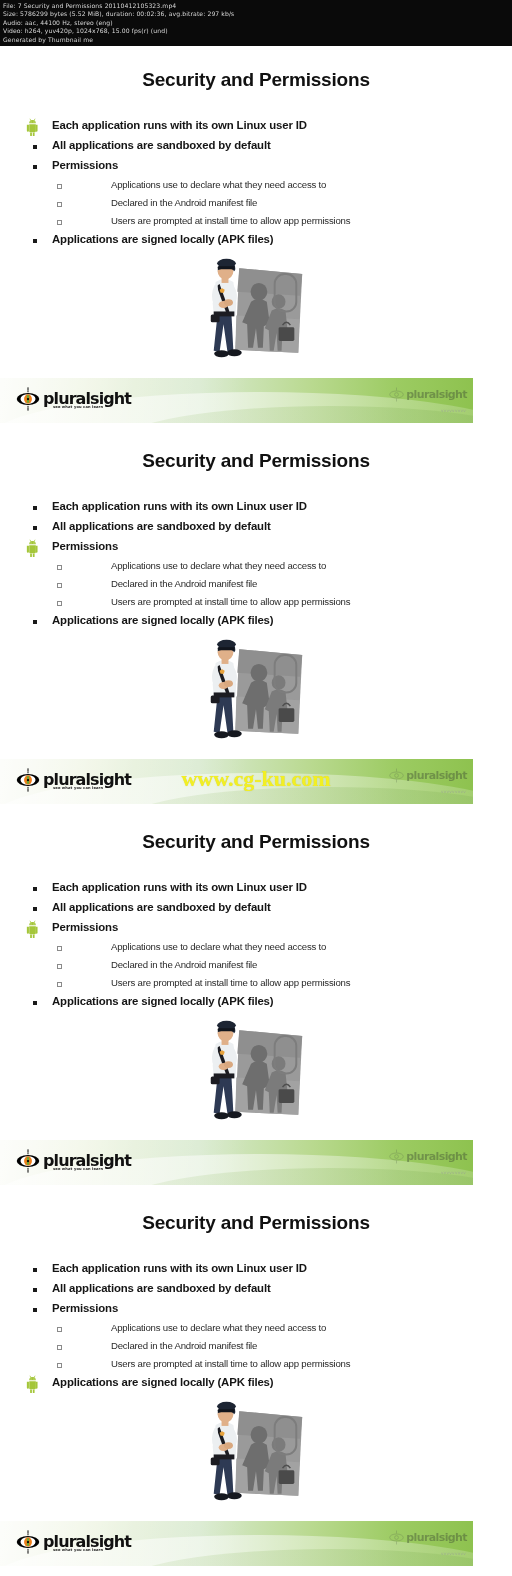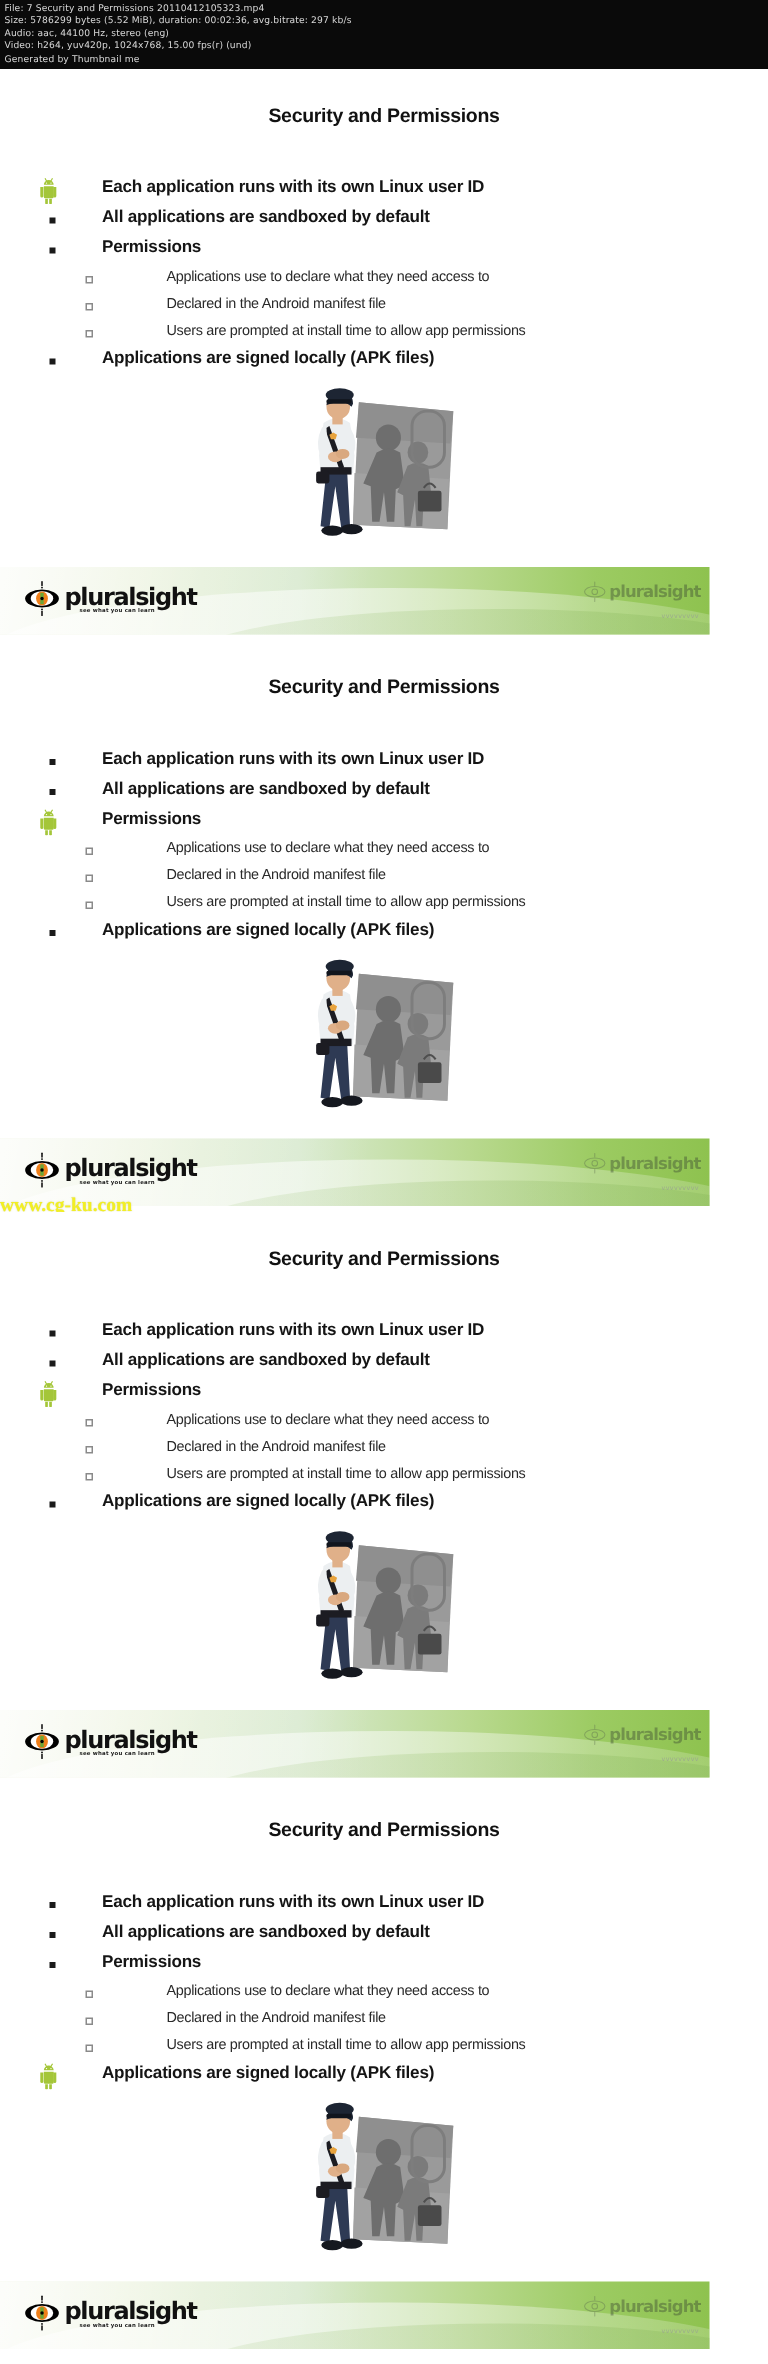--- a/index.html
+++ b/index.html
@@ -16,30 +16,30 @@
     padding:2px 0 0 3px; letter-spacing:0.1px;
     white-space:nowrap; overflow:hidden;
   }
   .mediainfo div { height:8.4px; }
 
   
   .panel { position:absolute; left:0; width:512px; background:#fff; }
 
   .slide-title {
     position:absolute; left:0; width:512px; text-align:center;
-    font-size:13px; font-weight:bold; color:#111;
+    font-size:19px; font-weight:bold; color:#111;
     letter-spacing:-0.2px;
   }
 
   .bullets { position:absolute; left:0; width:512px; }
 
   .b1 {
     position:relative; min-height:20px;
     font-size:11.4px; font-weight:bold; color:#151515;
-    padding-left:68px; letter-spacing:-0.15px;
+    padding-left:52px; letter-spacing:-0.15px;
   }
   .b1 .sq {
     position:absolute; left:33px; top:6px;
     width:4px; height:4px; background:#1a1a1a;
   }
   .b1 .droid {
     position:absolute; left:22px; top:-2px; width:21px; height:19px;
   }
   .b2 {
     position:relative; min-height:18px;
@@ -93,26 +93,25 @@
     font-size:11px; font-weight:bold; color:#3c4a33; letter-spacing:-0.6px;
     font-family:"DejaVu Sans", sans-serif;
   }
   .ps-micro {
     position:absolute; right:7px; top:30px;
     font-size:4.2px; color:#9bab8c; letter-spacing:0.3px;
     font-family:"DejaVu Sans", sans-serif;
   }
 
   .watermark {
-    position:absolute; left:0; width:512px; text-align:left;
+    position:absolute; left:0; width:512px; text-align:center;
     font-family:"Liberation Serif", serif;
-    font-size:13px; font-weight:bold; color:#f2ef23;
+    font-size:22px; font-weight:bold; color:#f2ef23;
     letter-spacing:0px;
     text-shadow:0 0 1px rgba(160,160,20,0.5);
-    margin-top:29px;
   }
 </style>
 </head>
 <body>
 
 <div id="page">
 
   <div class="mediainfo">
     <div>File: 7 Security and Permissions 20110412105323.mp4</div>
     <div>Size: 5786299 bytes (5.52 MiB), duration: 00:02:36, avg.bitrate: 297 kb/s</div>

